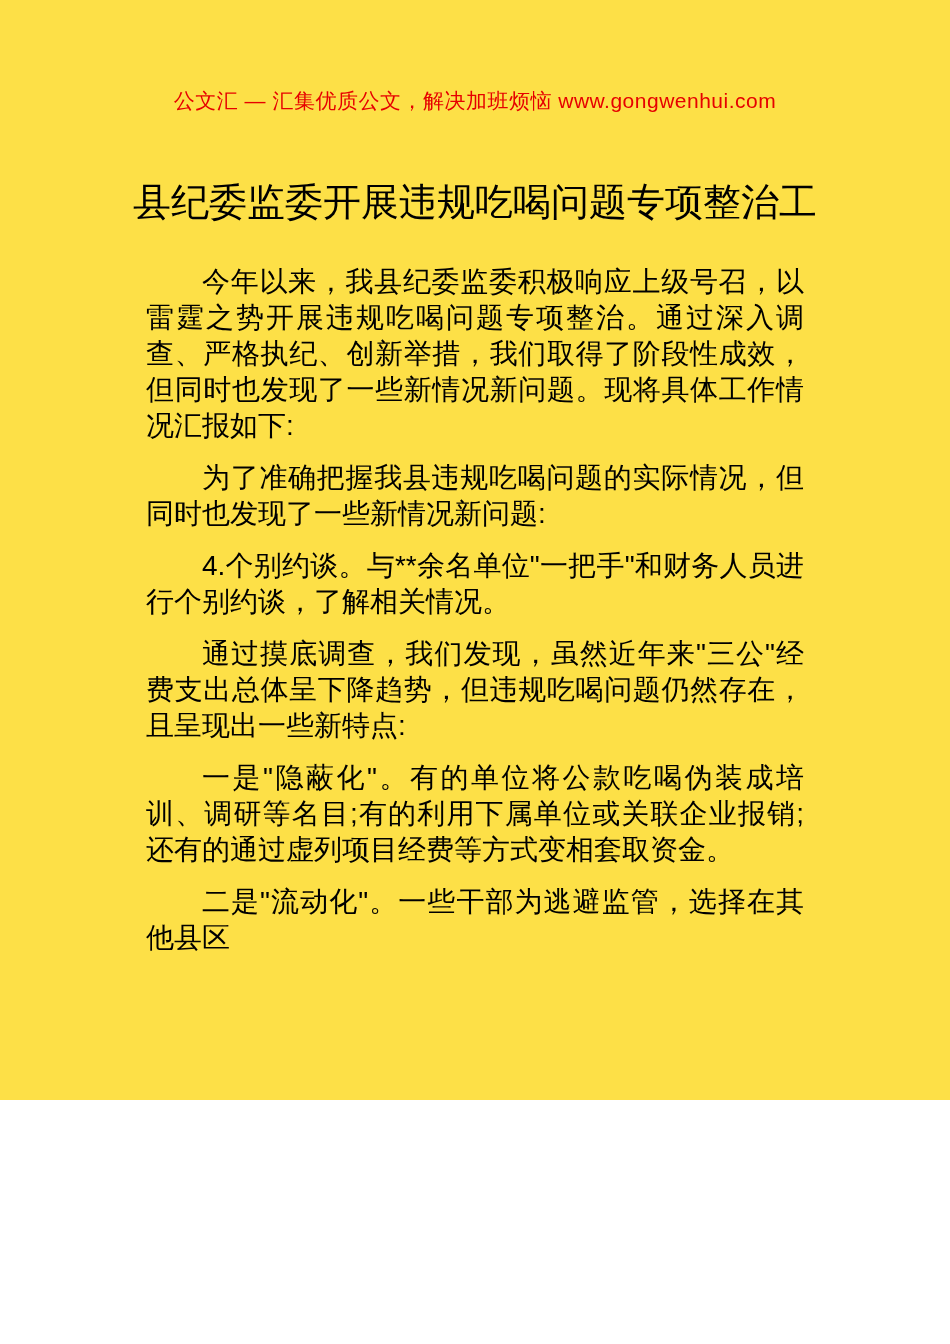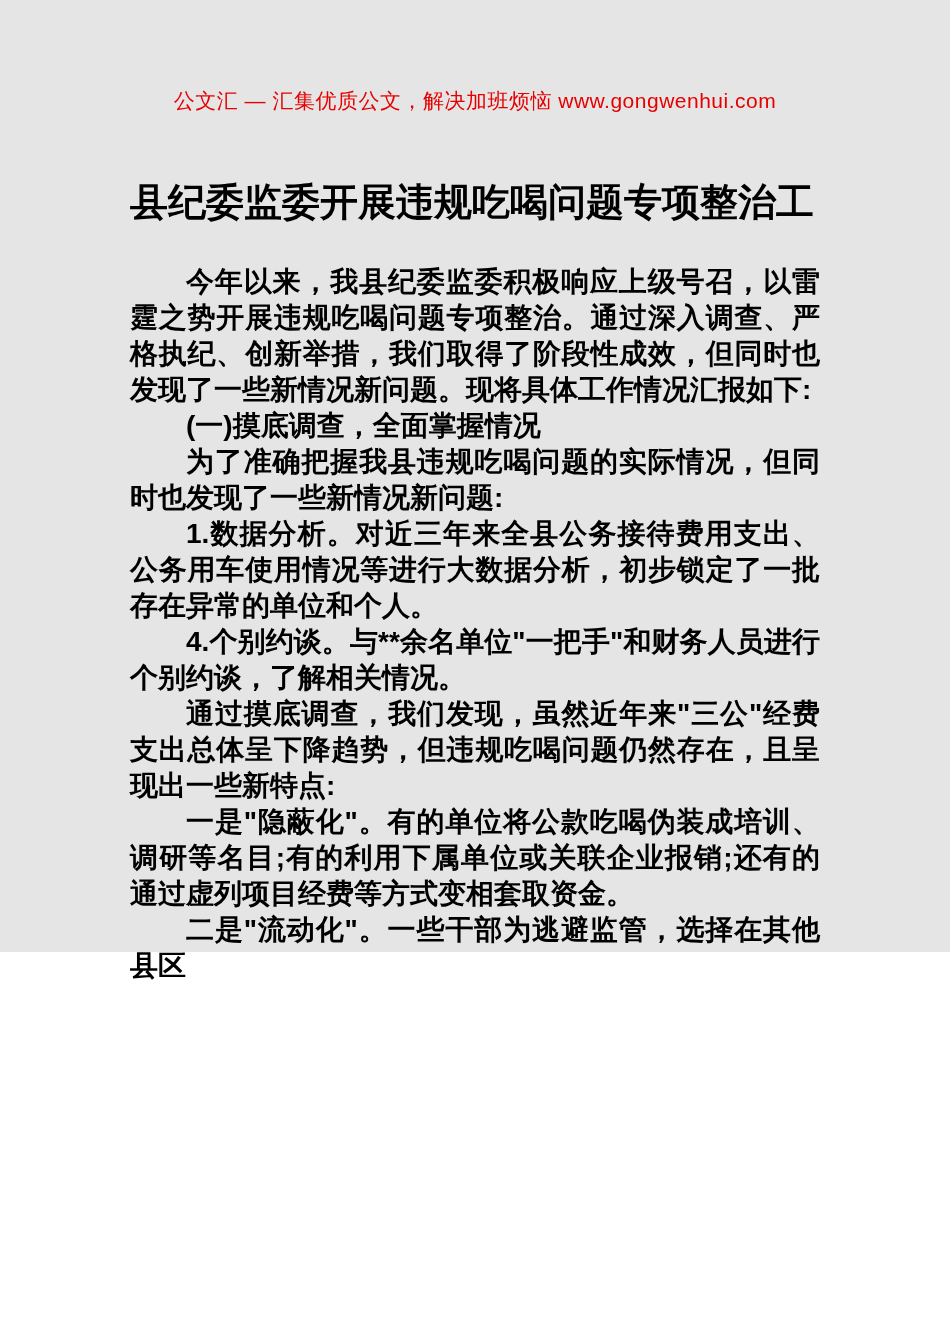--- a/index.html
+++ b/index.html
@@ -10,72 +10,70 @@
   body {
     width: 950px;
     height: 1344px;
     overflow: hidden;
     font-family: "Liberation Sans", sans-serif;
     color: #000000;
   }
   .page {
     box-sizing: border-box;
     width: 950px;
-    height: 952px;
+    height: 1100px;
     padding: 88px 130px 0 130px;
-    background: #e5e5e5;
+    background: #fde047;
   }
   .watermark {
     text-align: center;
     font-size: 21px;
     line-height: 26px;
     color: #e60000;
     letter-spacing: 0.5px;
     white-space: nowrap;
   }
   .doc-title {
     margin: 52px 0 0 0;
     font-size: 38px;
-    font-weight: bold;
+    font-weight: normal;
     line-height: 72px;
+    text-align: center;
     color: #000000;
   }
   .title-line {
     display: block;
   }
   .doc-body {
     margin-top: 26px;
   }
   .doc-body p {
-    margin: 0;
+    margin: 16px;
     font-size: 28px;
     line-height: 36px;
     text-indent: 2em;
     text-align: justify;
     text-justify: inter-ideograph;
     color: #000000;
     word-break: break-all;
-    font-weight: bold;
   }
 </style>
 </head>
 <body>
 
 <div class="page">
 
   <div class="watermark">公文汇 — 汇集优质公文，解决加班烦恼 www.gongwenhui.com</div>
 
   <h1 class="doc-title">
     <span class="title-line">县纪委监委开展违规吃喝问题专项整治工</span>
   </h1>
 
   <div class="doc-body">
     <p>今年以来，我县纪委监委积极响应上级号召，以雷霆之势开展违规吃喝问题专项整治。通过深入调查、严格执纪、创新举措，我们取得了阶段性成效，但同时也发现了一些新情况新问题。现将具体工作情况汇报如下:</p>
-    <p>(一)摸底调查，全面掌握情况</p>
     <p>为了准确把握我县违规吃喝问题的实际情况，但同时也发现了一些新情况新问题:</p>
-    <p>1.数据分析。对近三年来全县公务接待费用支出、公务用车使用情况等进行大数据分析，初步锁定了一批存在异常的单位和个人。</p>
     <p>4.个别约谈。与**余名单位"一把手"和财务人员进行个别约谈，了解相关情况。</p>
     <p>通过摸底调查，我们发现，虽然近年来"三公"经费支出总体呈下降趋势，但违规吃喝问题仍然存在，且呈现出一些新特点:</p>
     <p>一是"隐蔽化"。有的单位将公款吃喝伪装成培训、调研等名目;有的利用下属单位或关联企业报销;还有的通过虚列项目经费等方式变相套取资金。</p>
     <p>二是"流动化"。一些干部为逃避监管，选择在其他县区</p>
   </div>
 
 </div>
 
 </body></html>

